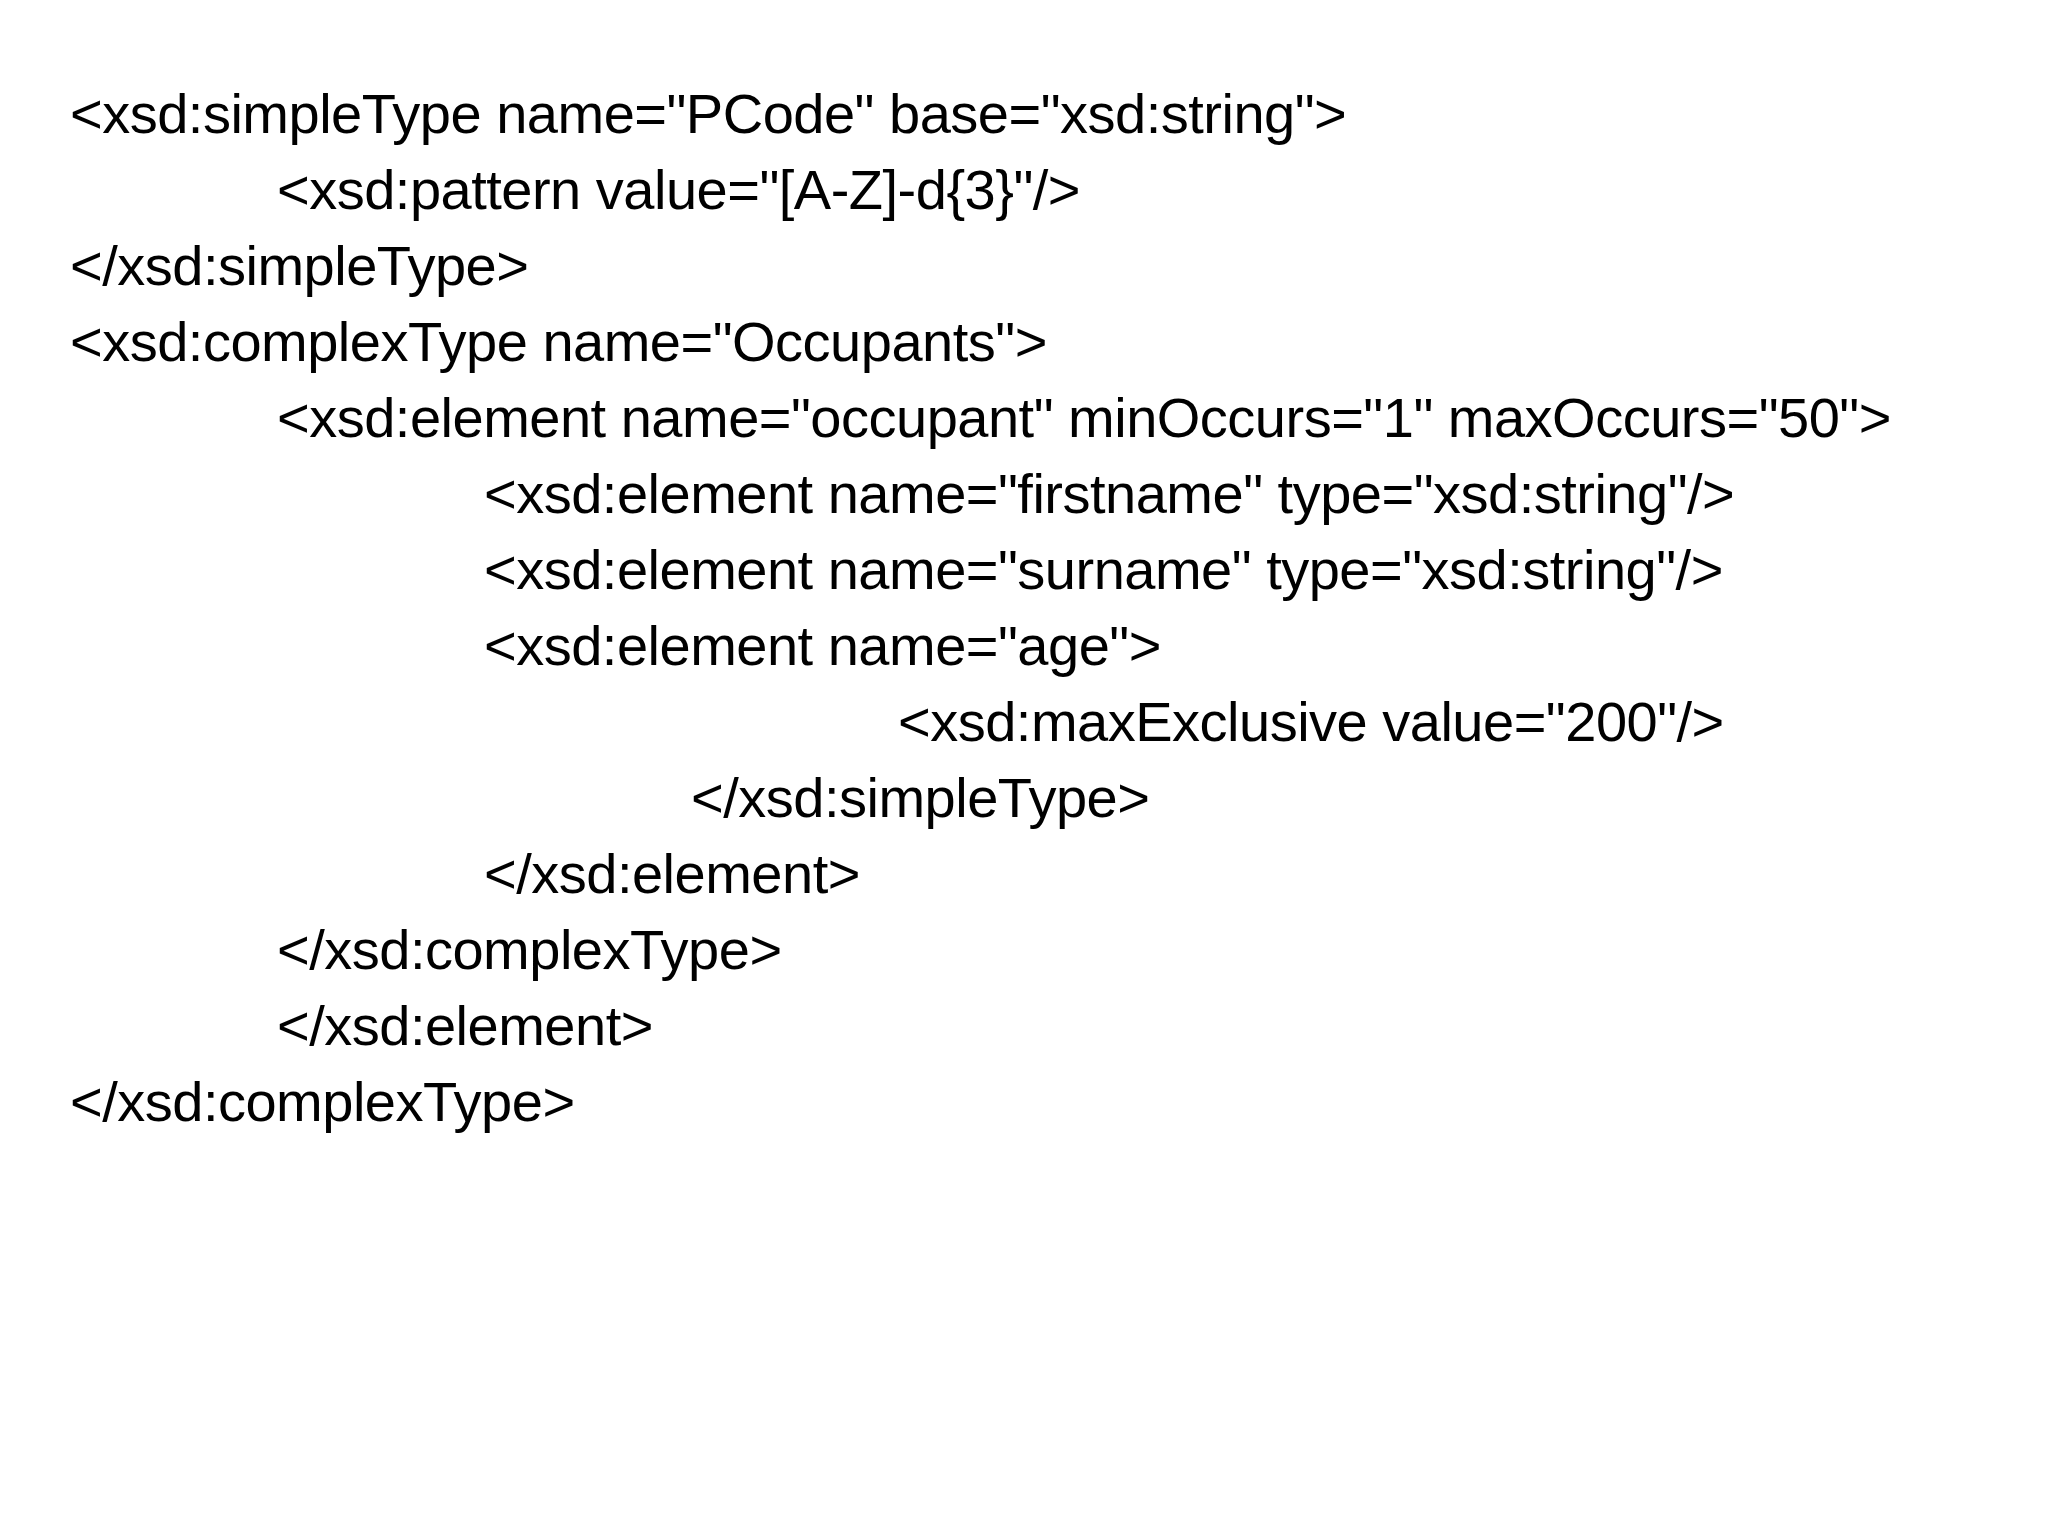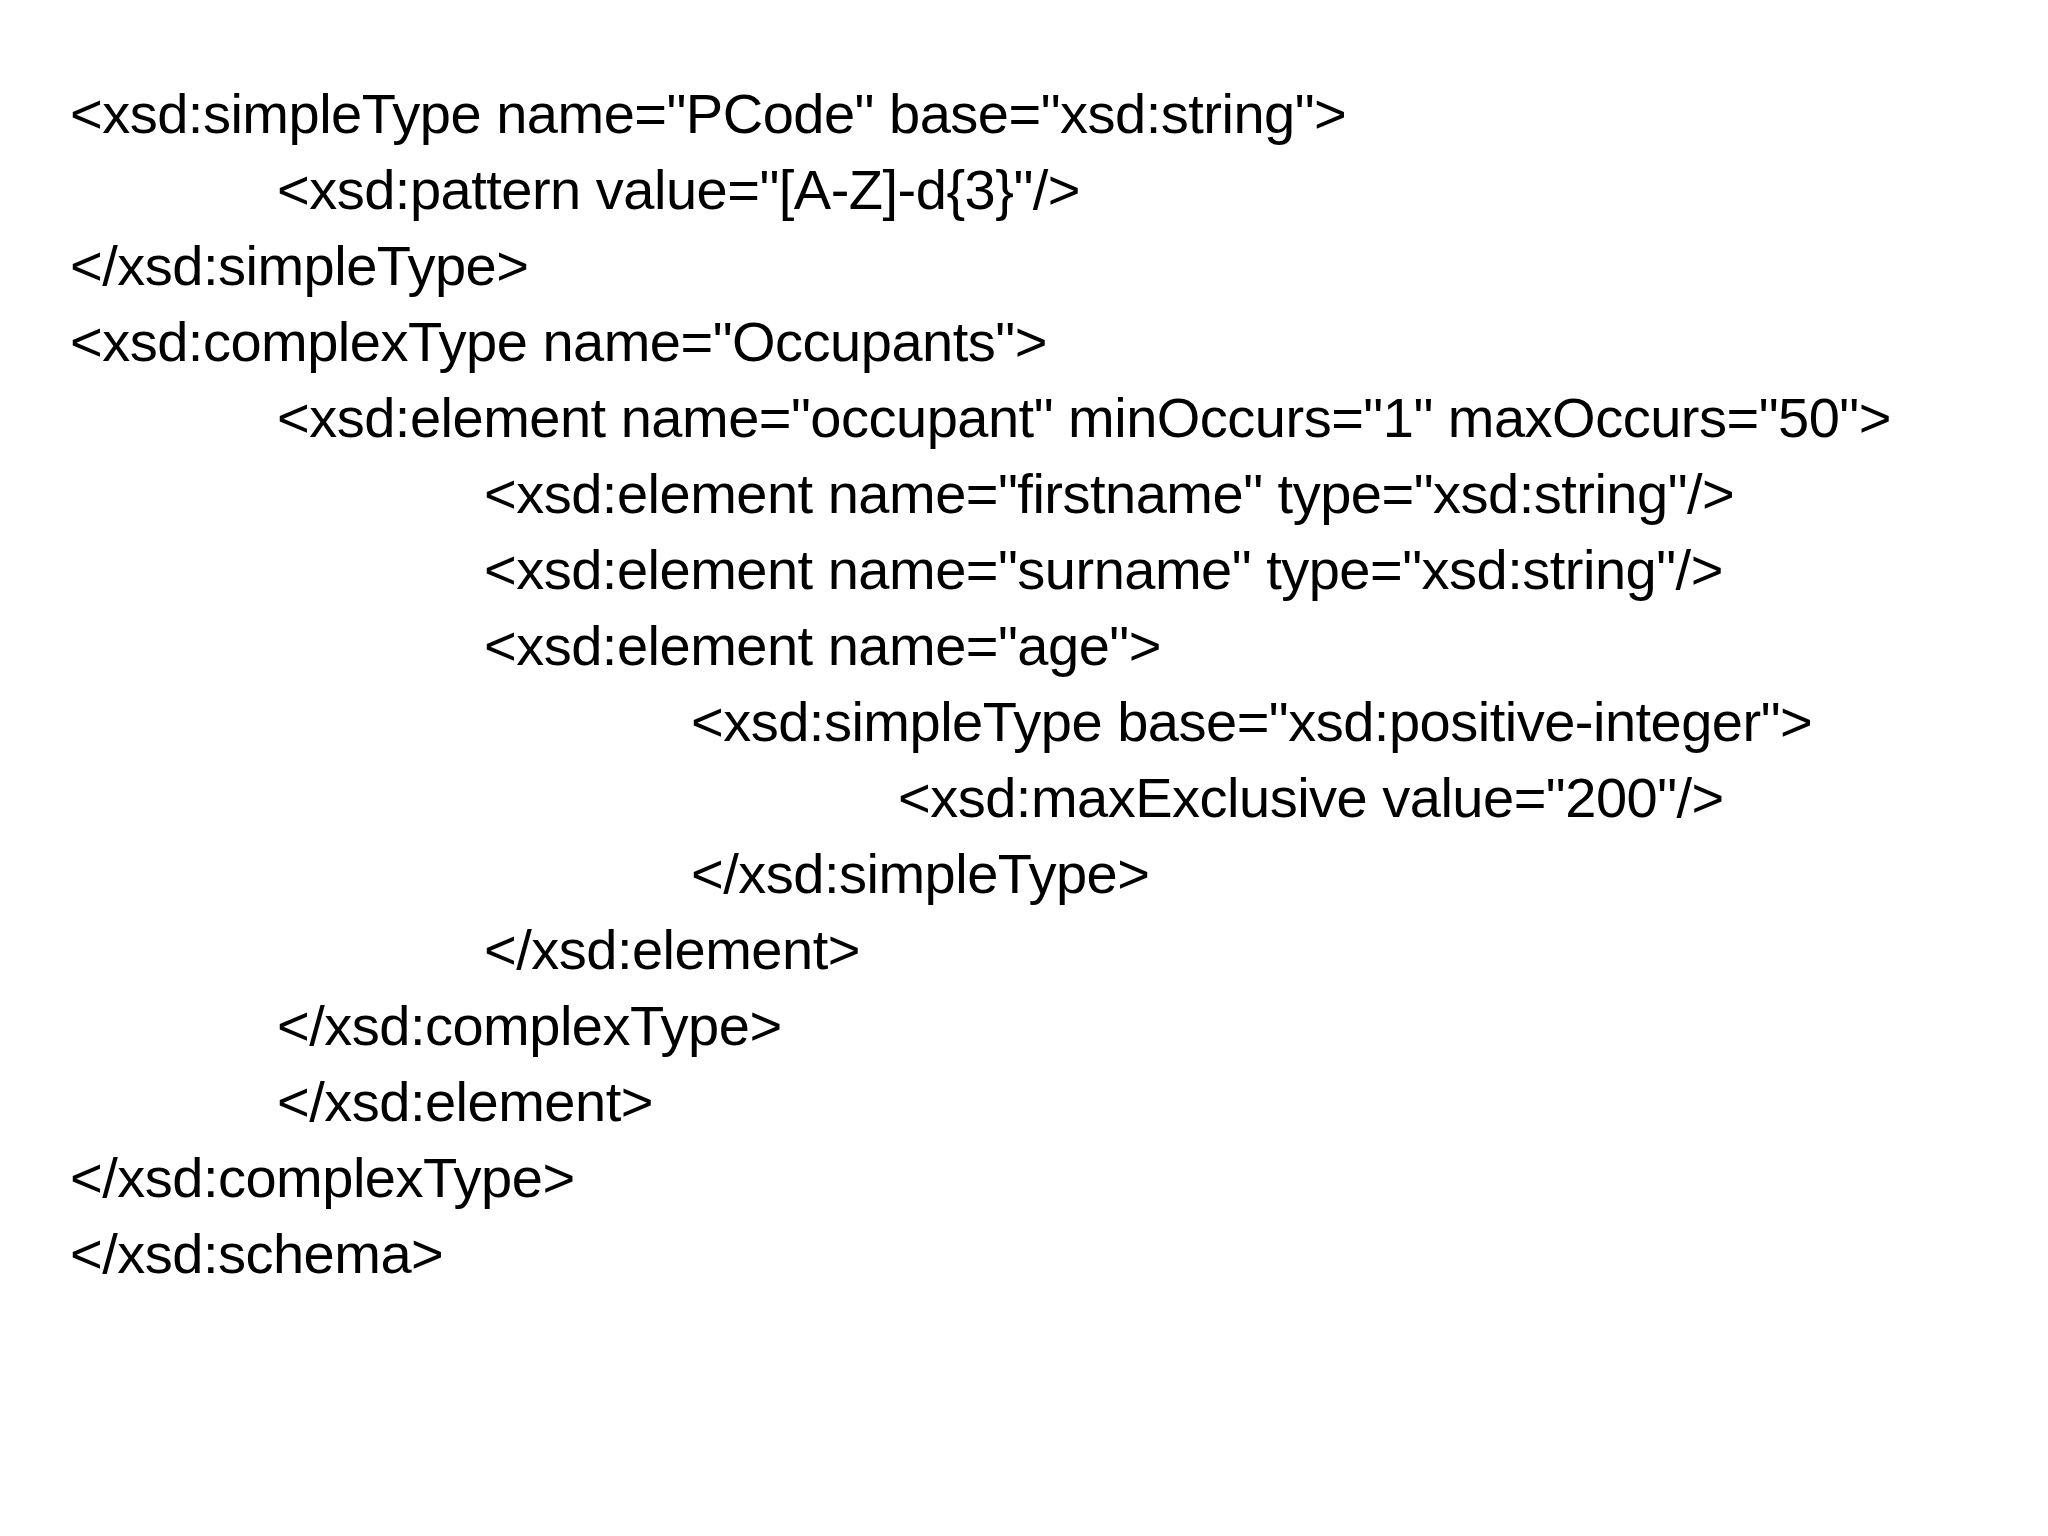--- a/index.html
+++ b/index.html
@@ -40,22 +40,20 @@
 <div class="canvas">
   <div class="code-block">
     <div class="line ind0">&lt;xsd:simpleType name="PCode" base="xsd:string"&gt;</div>
     <div class="line ind1">&lt;xsd:pattern value="[A-Z]-d{3}"/&gt;</div>
     <div class="line ind0">&lt;/xsd:simpleType&gt;</div>
     <div class="line ind0">&lt;xsd:complexType name="Occupants"&gt;</div>
     <div class="line ind1">&lt;xsd:element name="occupant" minOccurs="1" maxOccurs="50"&gt;</div>
     <div class="line ind2">&lt;xsd:element name="firstname" type="xsd:string"/&gt;</div>
     <div class="line ind2">&lt;xsd:element name="surname" type="xsd:string"/&gt;</div>
     <div class="line ind2">&lt;xsd:element name="age"&gt;</div>
-    <div class="line ind3">&lt;xsd:simpleType base="xsd:positive-integer"&gt;</div>
     <div class="line ind4">&lt;xsd:maxExclusive value="200"/&gt;</div>
     <div class="line ind3">&lt;/xsd:simpleType&gt;</div>
     <div class="line ind2">&lt;/xsd:element&gt;</div>
     <div class="line ind1">&lt;/xsd:complexType&gt;</div>
     <div class="line ind1">&lt;/xsd:element&gt;</div>
     <div class="line ind0">&lt;/xsd:complexType&gt;</div>
-    <div class="line ind0">&lt;/xsd:schema&gt;</div>
   </div>
 </div>
 
 </body></html>

